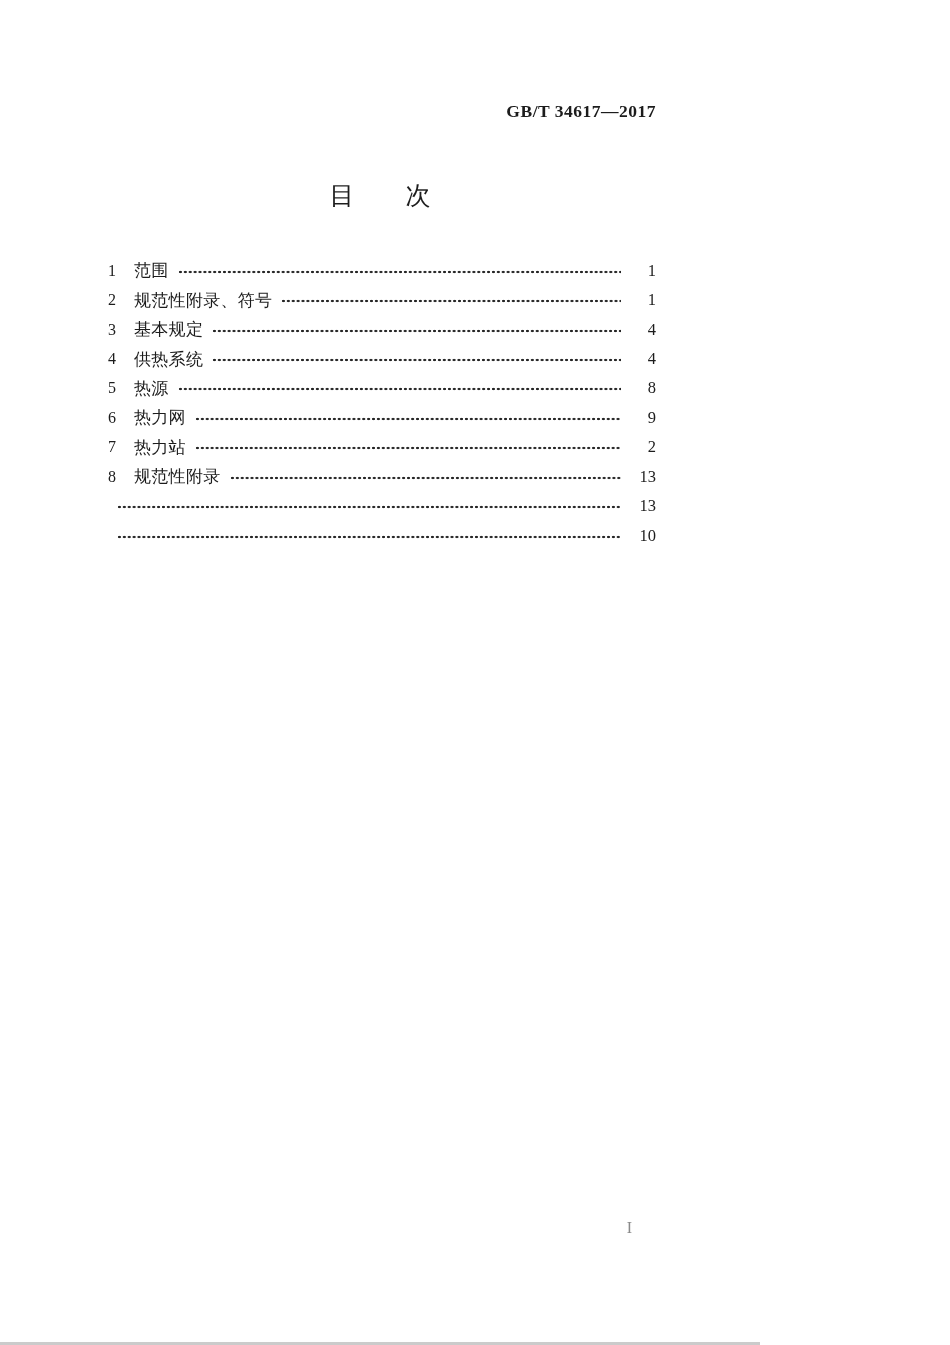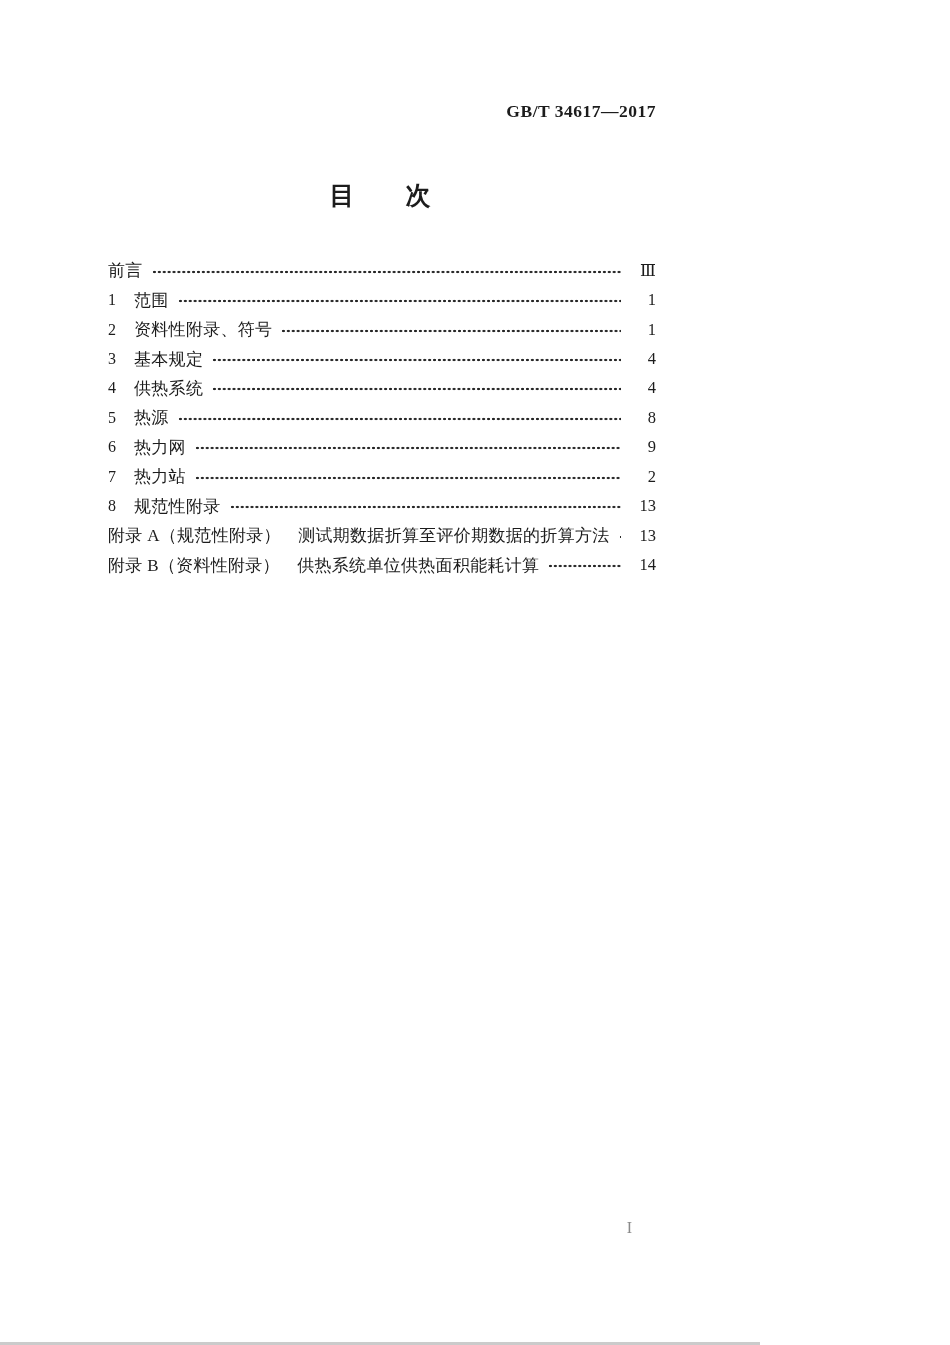--- a/index.html
+++ b/index.html
@@ -34,21 +34,21 @@
     white-space: pre;
   }
   .doc-title {
     position: absolute;
     top: 179px;
     left: 0;
     width: 100%;
     margin: 0;
     text-align: center;
     font-size: 25px;
-    font-weight: bold;
+    font-weight: normal;
     letter-spacing: 13px;
     text-indent: 13px;
     white-space: pre;
   }
   .toc {
     position: absolute;
     top: 256px;
     left: 108px;
     right: 104px;
   }
@@ -98,36 +98,31 @@
 <body>
 
 <div class="page">
 
   <div class="doc-code">GB/T 34617—2017</div>
 
   <h1 class="doc-title">目　次</h1>
 
   <div class="toc">
 
-    <div class="toc-row">
-      <span class="toc-label">前言</span>
-      <span class="dot-leader"></span>
-      <span class="toc-page">Ⅲ</span>
-    </div>
 
     <div class="toc-row">
       <span class="toc-num">1</span>
       <span class="toc-label">范围</span>
       <span class="dot-leader"></span>
       <span class="toc-page">1</span>
     </div>
 
     <div class="toc-row">
       <span class="toc-num">2</span>
-      <span class="toc-label">资料性附录、符号</span>
+      <span class="toc-label">规范性附录、符号</span>
       <span class="dot-leader"></span>
       <span class="toc-page">1</span>
     </div>
 
     <div class="toc-row">
       <span class="toc-num">3</span>
       <span class="toc-label">基本规定</span>
       <span class="dot-leader"></span>
       <span class="toc-page">4</span>
     </div>
@@ -161,29 +156,27 @@
     </div>
 
     <div class="toc-row">
       <span class="toc-num">8</span>
       <span class="toc-label">规范性附录</span>
       <span class="dot-leader"></span>
       <span class="toc-page">13</span>
     </div>
 
     <div class="toc-row">
-      <span class="toc-label">附录 A（规范性附录）　测试期数据折算至评价期数据的折算方法</span>
       <span class="dot-leader"></span>
       <span class="toc-page">13</span>
     </div>
 
     <div class="toc-row">
-      <span class="toc-label">附录 B（资料性附录）　供热系统单位供热面积能耗计算</span>
       <span class="dot-leader"></span>
-      <span class="toc-page">14</span>
+      <span class="toc-page">10</span>
     </div>
 
   </div>
 
   <div class="footer-pageno">I</div>
 
   <div class="scan-edge-bottom"></div>
 
 </div>
 

